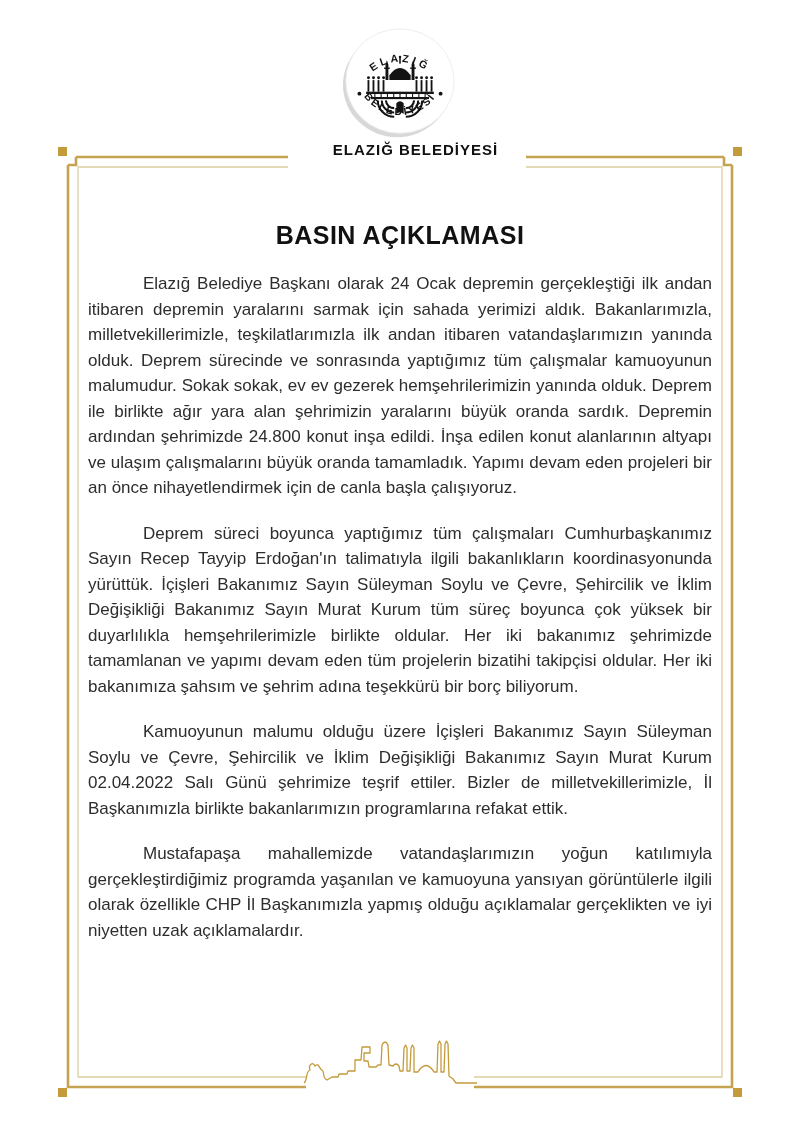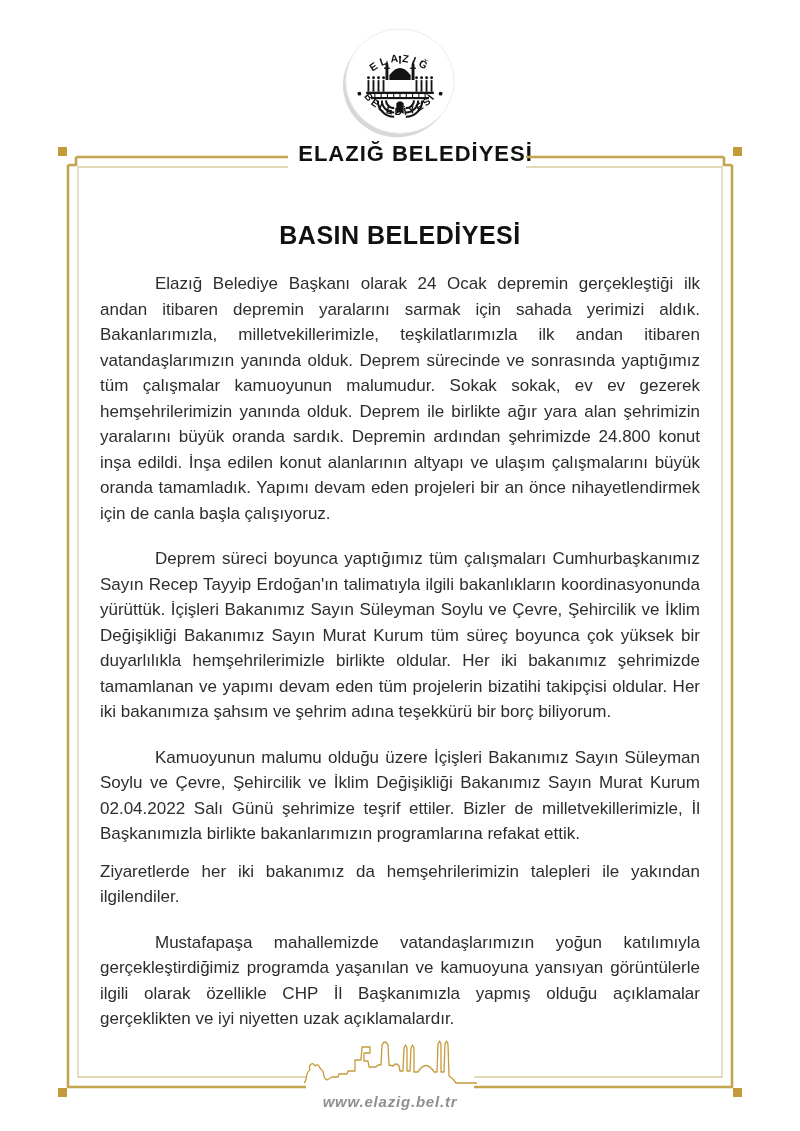--- a/index.html
+++ b/index.html
@@ -17,38 +17,38 @@
     background:#ffffff;
     overflow:hidden;
     font-family:"Liberation Sans", sans-serif;
   }
   .logo-wrap{
     position:absolute;left:342px;top:24px;width:116px;height:118px;
   }
   .org-title{
     position:absolute;left:0;right:0;top:141px;
     text-align:center;
-    font-size:22px;font-weight:bold;color:var(--ink);
+    font-size:15px;font-weight:bold;color:var(--ink);
     letter-spacing:1px;
     margin:0;
     padding-left:31px;
   }
   .frame-svg{position:absolute;left:0;top:0;}
   .doc-title{
     position:absolute;left:0;right:0;top:221px;
     text-align:center;
     font-size:25px;font-weight:bold;color:var(--ink);
     letter-spacing:0.5px;
     margin:0;
   }
   .body-text{
     position:absolute;left:88px;right:88px;top:271px;
     font-size:17px;line-height:25.5px;color:var(--body-ink);
   }
-  .para{margin:12px;text-align:justify;}
+  .para{margin:0;text-align:justify;}
   .para.indent{text-indent:55px;}
   .para.spaced{margin-top:20px;}
   .para:first-child{margin-top:0;}
   .skyline-wrap{
     position:absolute;left:303px;top:1030px;width:174px;height:62px;
   }
   .website{
     position:absolute;left:0;top:1093px;width:780px;
     text-align:center;
     font-size:15px;font-style:italic;font-weight:bold;
@@ -155,27 +155,26 @@
                M722 1069 V1077 H716"></path>
     </g>
     <g fill="var(--gold-dark)">
       <rect x="58" y="147" width="9" height="9"></rect>
       <rect x="733" y="147" width="9" height="9"></rect>
       <rect x="58" y="1088" width="9" height="9"></rect>
       <rect x="733" y="1088" width="9" height="9"></rect>
     </g>
   </svg>
 
-  <h2 class="doc-title">BASIN BELEDİYESİ</h2>
+  <h2 class="doc-title">BASIN AÇIKLAMASI</h2>
 
   <div class="body-text" id="paragraphs">
       <p class="para indent spaced">Elazığ Belediye Başkanı olarak 24 Ocak depremin gerçekleştiği ilk andan itibaren depremin yaralarını sarmak için sahada yerimizi aldık. Bakanlarımızla, milletvekillerimizle, teşkilatlarımızla ilk andan itibaren vatandaşlarımızın yanında olduk. Deprem sürecinde ve sonrasında yaptığımız tüm çalışmalar kamuoyunun malumudur. Sokak sokak, ev ev gezerek hemşehrilerimizin yanında olduk. Deprem ile birlikte ağır yara alan şehrimizin yaralarını büyük oranda sardık. Depremin ardından şehrimizde 24.800 konut inşa edildi. İnşa edilen konut alanlarının altyapı ve ulaşım çalışmalarını büyük oranda tamamladık. Yapımı devam eden projeleri bir an önce nihayetlendirmek için de canla başla çalışıyoruz.</p>
       <p class="para indent spaced">Deprem süreci boyunca yaptığımız tüm çalışmaları Cumhurbaşkanımız Sayın Recep Tayyip Erdoğan'ın talimatıyla ilgili bakanlıkların koordinasyonunda yürüttük. İçişleri Bakanımız Sayın Süleyman Soylu ve Çevre, Şehircilik ve İklim Değişikliği Bakanımız Sayın Murat Kurum tüm süreç boyunca çok yüksek bir duyarlılıkla hemşehrilerimizle birlikte oldular. Her iki bakanımız şehrimizde tamamlanan ve yapımı devam eden tüm projelerin bizatihi takipçisi oldular. Her iki bakanımıza şahsım ve şehrim adına teşekkürü bir borç biliyorum.</p>
       <p class="para indent spaced">Kamuoyunun malumu olduğu üzere İçişleri Bakanımız Sayın Süleyman Soylu ve Çevre, Şehircilik ve İklim Değişikliği Bakanımız Sayın Murat Kurum 02.04.2022 Salı Günü şehrimize teşrif ettiler. Bizler de milletvekillerimizle, İl Başkanımızla birlikte bakanlarımızın programlarına refakat ettik.</p>
-      <p class="para">Ziyaretlerde her iki bakanımız da hemşehrilerimizin talepleri ile yakından ilgilendiler.</p>
       <p class="para indent spaced">Mustafapaşa mahallemizde vatandaşlarımızın yoğun katılımıyla gerçekleştirdiğimiz programda yaşanılan ve kamuoyuna yansıyan görüntülerle ilgili olarak özellikle CHP İl Başkanımızla yapmış olduğu açıklamalar gerçeklikten ve iyi niyetten uzak açıklamalardır.</p>
     </div>
 
   <div class="skyline-wrap">
     <svg width="174" height="62" viewBox="0 0 348 124">
       <path fill="none" stroke="var(--gold-dark)" stroke-width="2.6" stroke-linejoin="round" d="M2 106
            C 10 100, 4 84, 14 80
            C 10 70, 20 62, 24 72
            C 32 64, 32 78, 38 80
            C 44 84, 38 96, 48 100
@@ -187,15 +186,14 @@
            L 180 72 Q 186 64 192 72 L 194 82
            L 200 82 L 202 36 L 205 30 L 208 36 L 208 82
            L 214 82 L 216 36 L 219 30 L 222 36 L 222 84
            L 230 84 Q 246 58 262 84
            L 268 84 L 270 28 L 273 22 L 276 28 L 276 84
            L 282 84 L 284 28 L 287 22 L 290 28 L 292 92
            L 300 98 L 306 106 L 348 106"></path>
     </svg>
   </div>
 
-  <div class="website">www.elazig.bel.tr</div>
 
 </div>
 
 </body></html>

